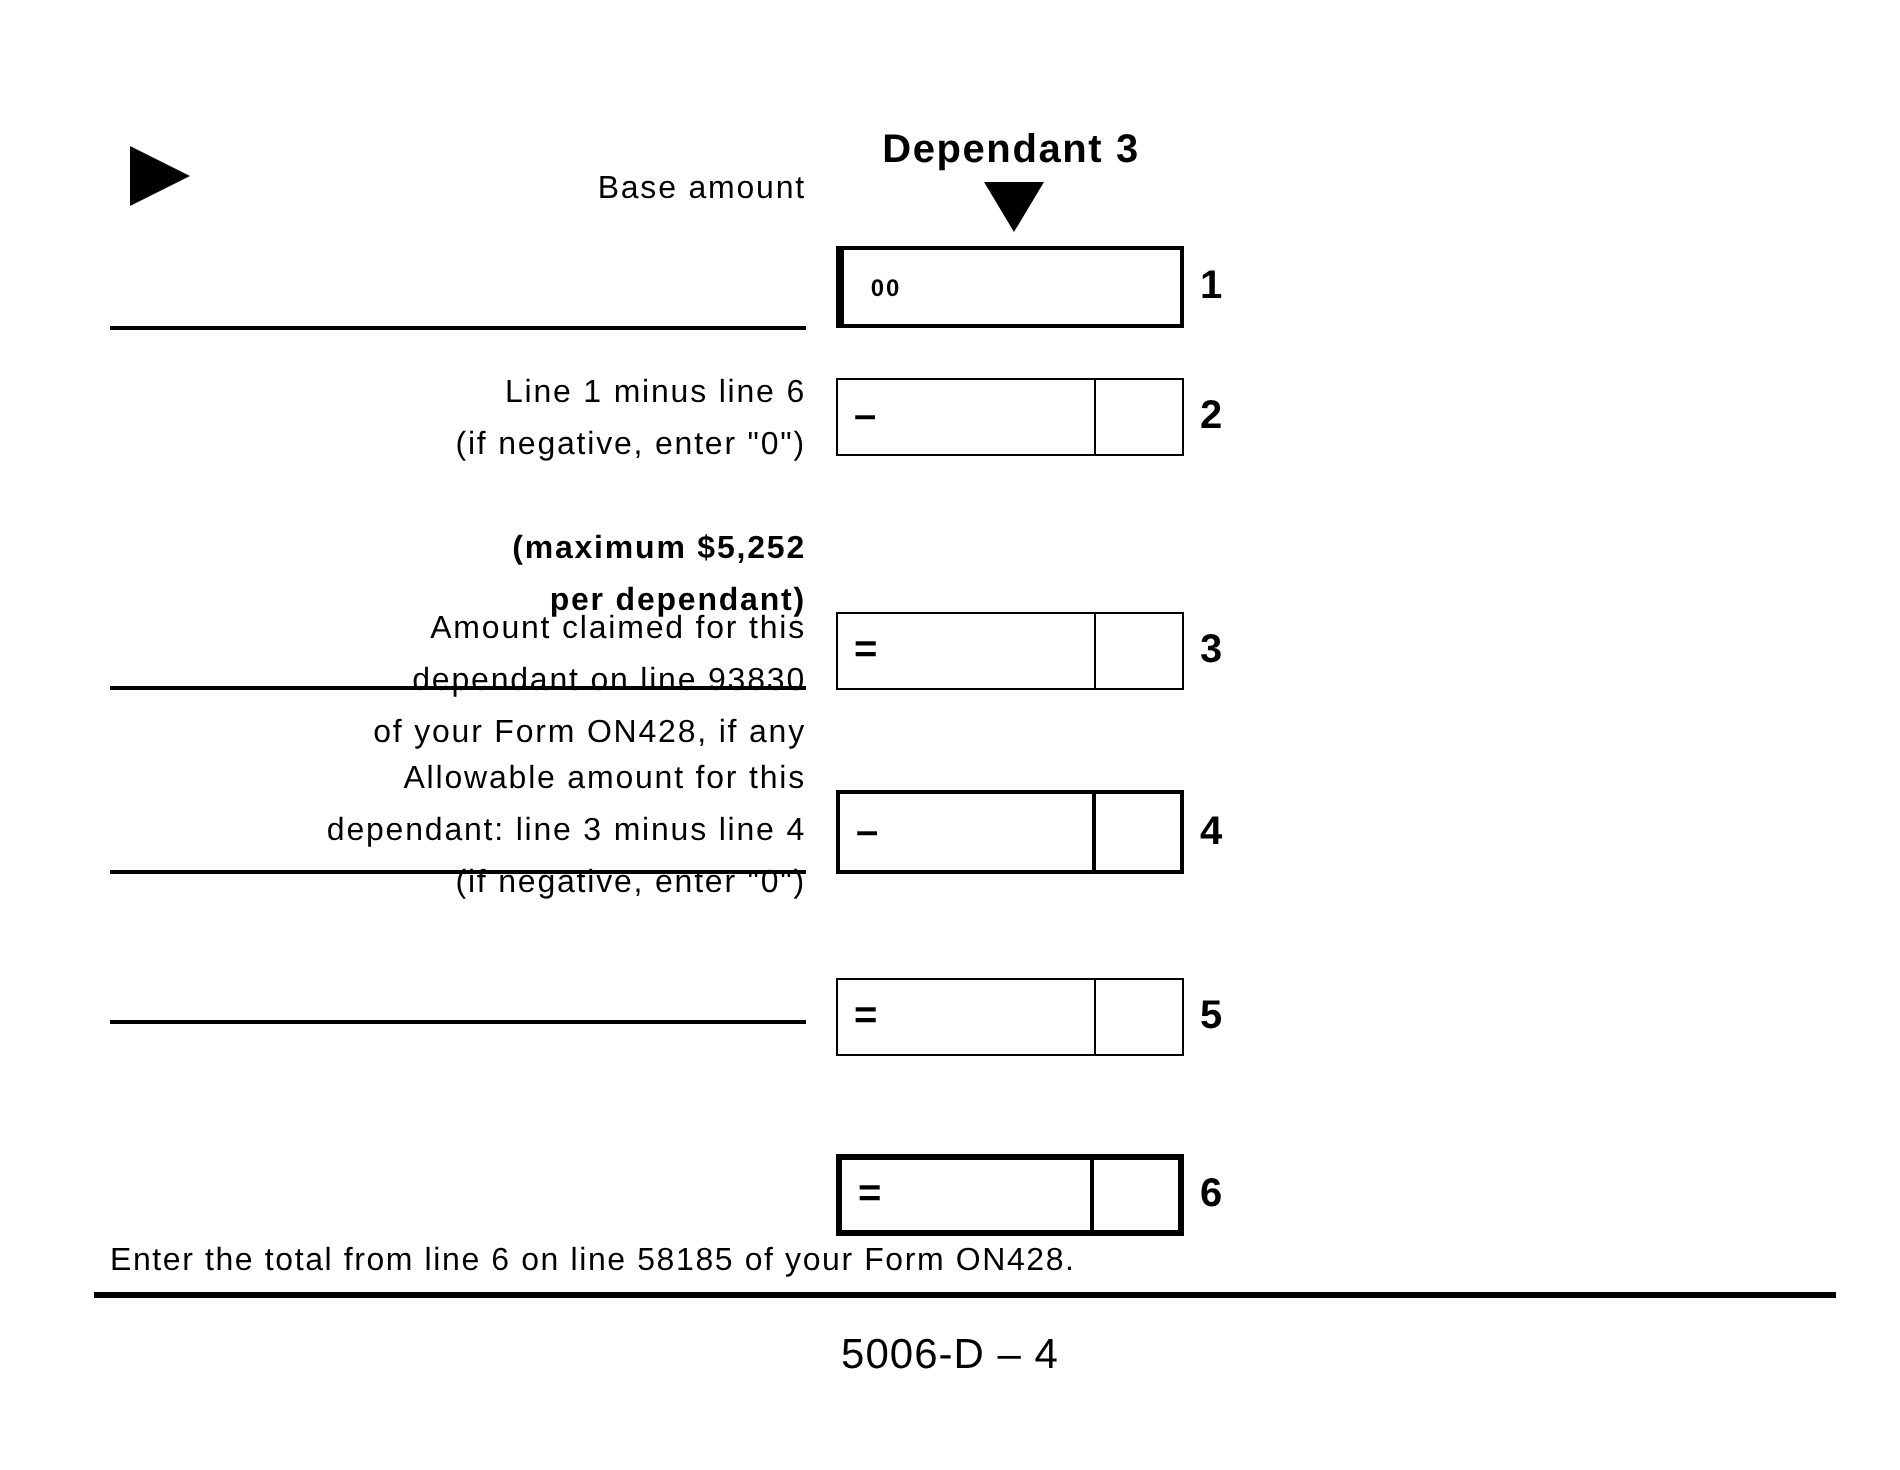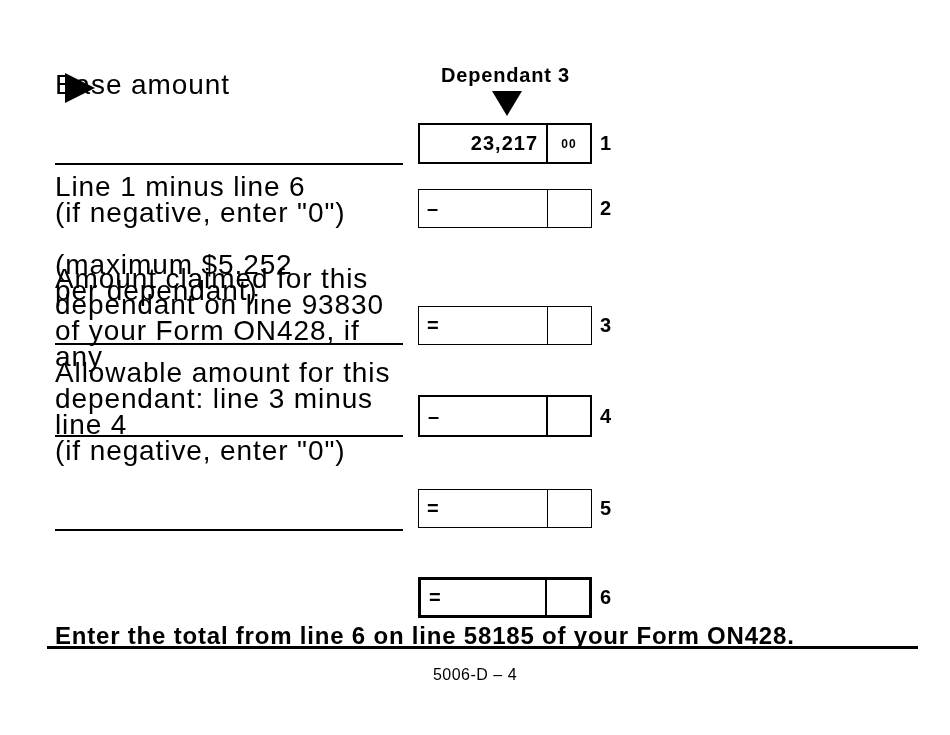--- a/index.html
+++ b/index.html
@@ -42,27 +42,28 @@
     border-right: 15px solid transparent;
     border-top: 25px solid #000;
   }
 
   
   .row-label {
     position: absolute;
     left: 55px;
     width: 348px;
     border-bottom: 2px solid #000;
-    padding-bottom: 13px;
-    font-size: 28px;
+    padding-bottom: 3px;
+    font-size: 16px;
     line-height: 26px;
     letter-spacing: 0.9px;
     white-space: pre-line;
-  }
-  .label-bold { font-weight: normal; }
+    text-align: right;
+  }
+  .label-bold { font-weight: bold; }
 
   
   .amount-box {
     position: absolute;
     left: 418px;
     width: 174px;
     box-sizing: border-box;
     border: 1.5px solid #000;
     display: flex;
     background: #fff;
@@ -102,46 +103,45 @@
     display: flex;
     align-items: center;
     font-size: 20px;
     font-weight: bold;
   }
 
   
   .total-instruction {
     position: absolute;
     left: 55px; top: 622px;
-    font-size: 24px;
+    font-size: 16px;
     letter-spacing: 0.8px;
     white-space: nowrap;
-    font-weight: bold;
   }
   .bottom-rule {
     position: absolute;
     left: 47px; top: 646px;
     width: 871px; height: 3px;
     background: #000;
   }
   .page-number {
     position: absolute;
     left: 0; top: 666px;
     width: 950px;
     text-align: center;
-    font-size: 16px;
+    font-size: 21px;
     letter-spacing: 0.5px;
   }
 
   
   .label-1 { bottom: 570px; }
   .label-2 { bottom: 507px; }
   .label-3 { bottom: 390px; }
   .label-4 { bottom: 298px; }
-  .label-5 { bottom: 204px; }
+  .label-5 { bottom: 223px; }
   .label-6 { bottom: 116px; }
 
   .box-1 { top: 123px; height: 41px; }
   .box-2 { top: 189px; height: 39px; }
   .box-3 { top: 306px; height: 39px; }
   .box-4 { top: 395px; height: 42px; }
   .box-5 { top: 489px; height: 39px; }
   .box-6 { top: 577px; height: 41px; }
 
   .num-1 { top: 123px; height: 41px; }
@@ -159,21 +159,20 @@
   <div class="start-arrow"></div>
 
   <div class="col-title">Dependant 3</div>
   <div class="col-pointer"></div>
 
   <div class="row-label label-1">
     <div class="label-text">Base amount</div>
     <div class="label-bold"></div>
   </div>
   <div class="amount-box box-1 bw-2">
-    <div class="dollars right">23,217</div>
     <div class="cents">00</div>
   </div>
   <div class="line-num num-1">1</div>
 
   <div class="amount-box box-2">
     <div class="dollars">
         <span>–</span>
       </div>
     <div class="cents"></div>
   </div>

